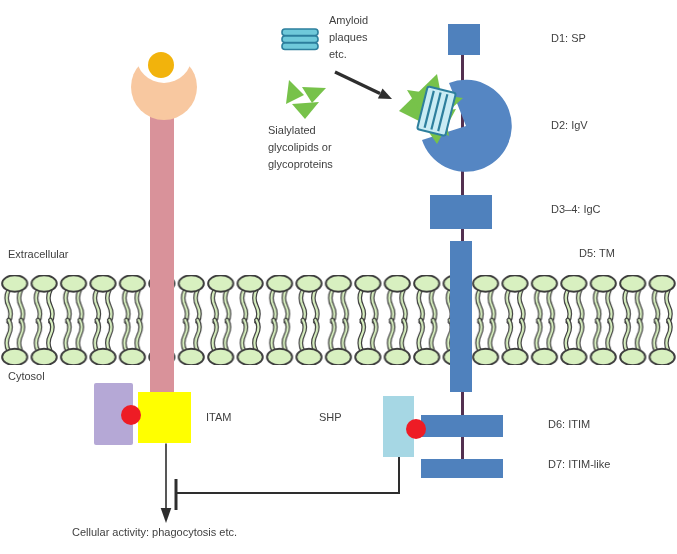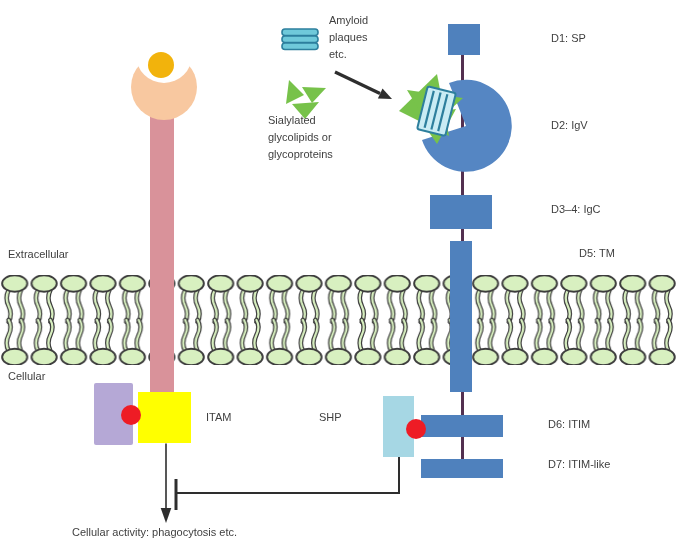--- a/index.html
+++ b/index.html
@@ -116,25 +116,25 @@
       <line class="s-thin" x1="166" y1="443.5" x2="166" y2="509"></line>
       <polygon class="f-line" points="166,523 160.7,508 171.3,508"></polygon>
     </g>
     <g>
       <path class="s-line" d="M399,457 L399,493 L177,493"></path>
       <line class="s-line" x1="176" y1="479" x2="176" y2="510" style="stroke-width:3;"></line>
     </g>
   </svg>
 
   <div class="lbl" style="left:8px;top:246px;">Extracellular</div>
-  <div class="lbl" style="left:8px;top:368px;">Cellular</div>
+  <div class="lbl" style="left:8px;top:368px;">Cytosol</div>
   <div class="lbl multi" style="left:329px;top:12px;">Amyloid
 plaques
 etc.</div>
-  <div class="lbl multi" style="left:268px;top:112px;">Sialylated
+  <div class="lbl multi" style="left:268px;top:122px;">Sialylated
 glycolipids or
 glycoproteins</div>
   <div class="lbl" style="left:551px;top:30px;">D1: SP</div>
   <div class="lbl" style="left:551px;top:117px;">D2: IgV</div>
   <div class="lbl" style="left:551px;top:201px;">D3–4: IgC</div>
   <div class="lbl" style="left:551px;top:245px;margin-left:28px;">D5: TM</div>
   <div class="lbl" style="left:548px;top:416px;text-align:center;">D6: ITIM</div>
   <div class="lbl" style="left:548px;top:456px;">D7: ITIM-like</div>
   <div class="lbl" style="left:206px;top:409px;">ITAM</div>
   <div class="lbl" style="left:319px;top:409px;">SHP</div>

